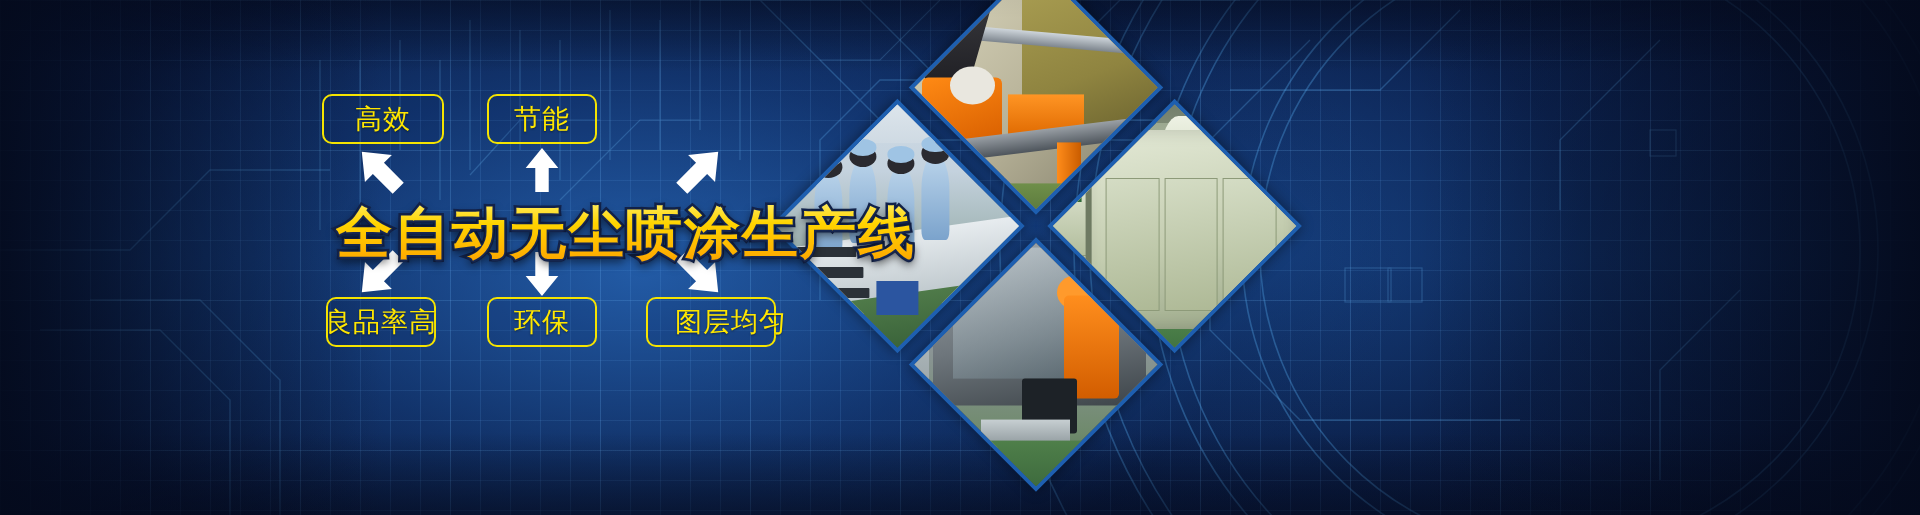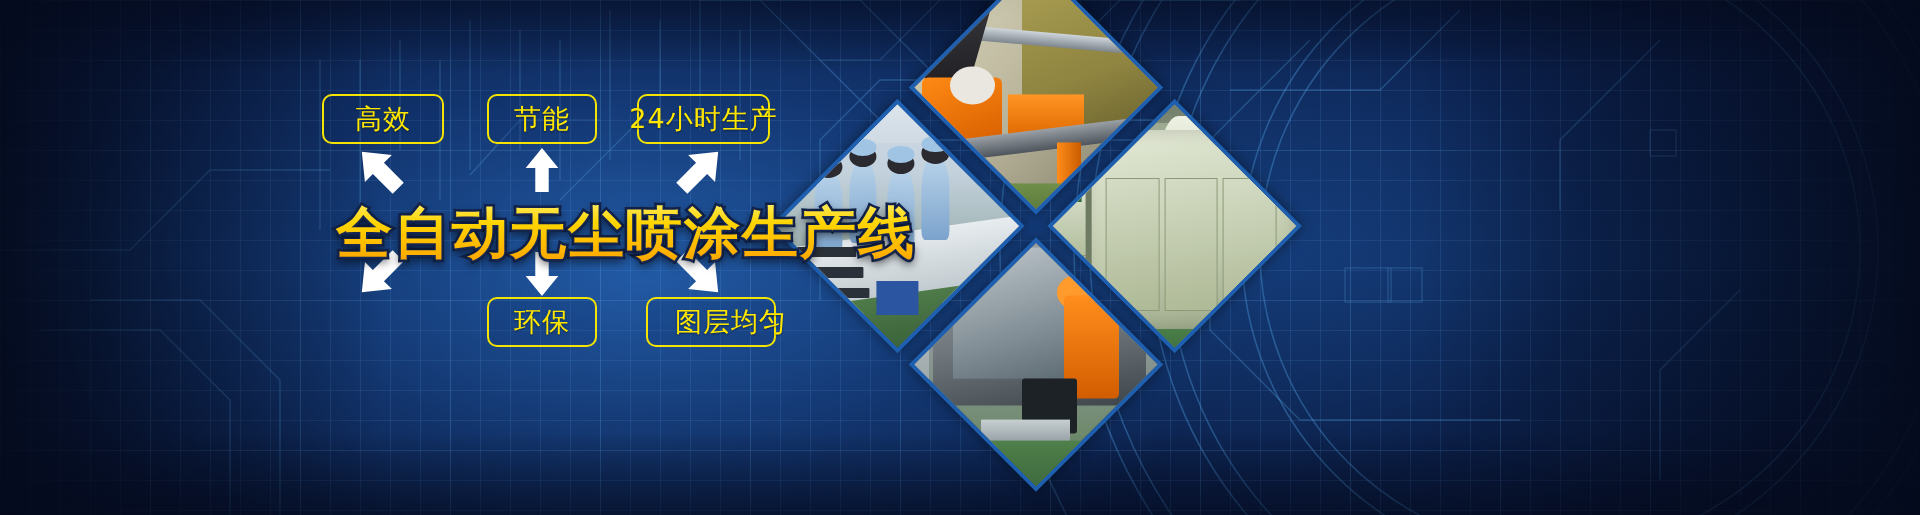--- a/index.html
+++ b/index.html
@@ -272,22 +272,22 @@
         </div>
       </div>
 
     </div>
   </div>
 
   <div id="cluster">
 
     <div class="pill" style="left:322px;top:94px;width:122px;height:50px;">高效</div>
     <div class="pill" style="left:487px;top:94px;width:110px;height:50px;text-align:right;">节能</div>
-    <div class="pill" style="left:637px;top:94px;width:133px;height:50px;">24小时生产</div>
-
+
+    <div class="pill" style="left:326px;top:297px;width:110px;height:50px;">良品率高</div>
     <div class="pill" style="left:487px;top:297px;width:110px;height:50px;font-family:Liberation Serif, serif;">环保</div>
     <div class="pill" style="left:646px;top:297px;width:130px;height:50px;padding-left:40px;">图层均匀</div>
 
     <svg class="arrow" style="left:352px;top:142px;" width="56" height="56" viewBox="0 0 100 100">
       <g transform="rotate(-45 50 50)">
         <path d="M50 4 L84 46 L64 46 L64 96 L36 96 L36 46 L16 46 Z" fill="#ffffff"></path>
       </g>
     </svg>
     <svg class="arrow" style="left:518px;top:142px;" width="48" height="56" viewBox="0 0 100 100">
       <path d="M50 4 L84 46 L64 46 L64 96 L36 96 L36 46 L16 46 Z" fill="#ffffff"></path>

